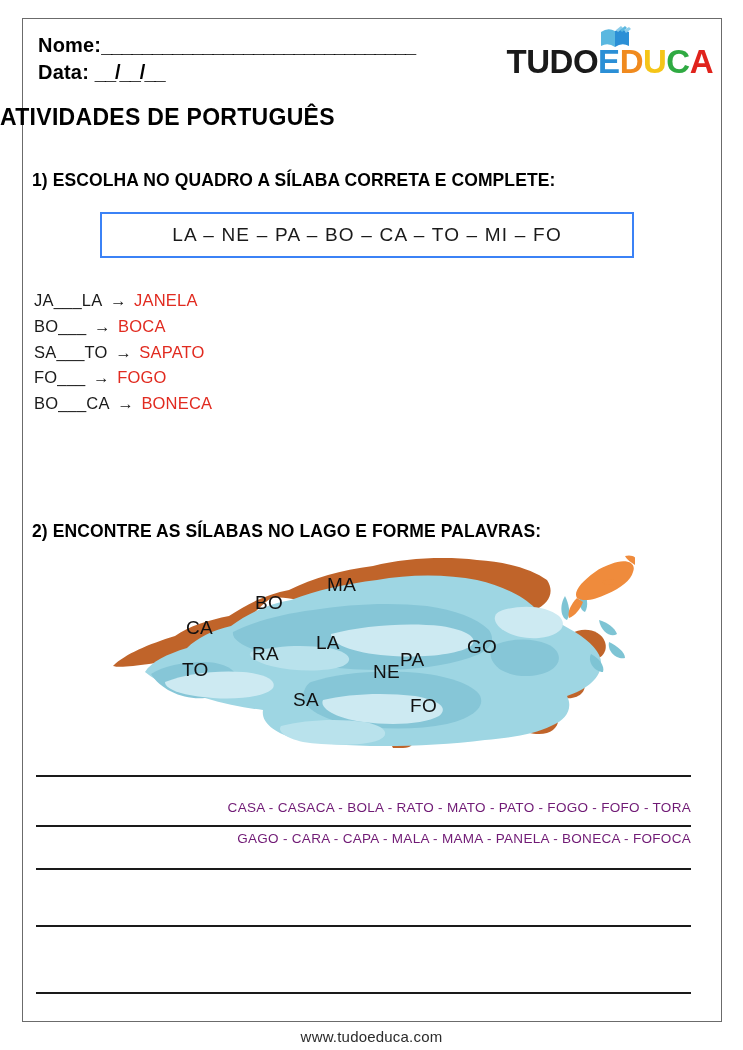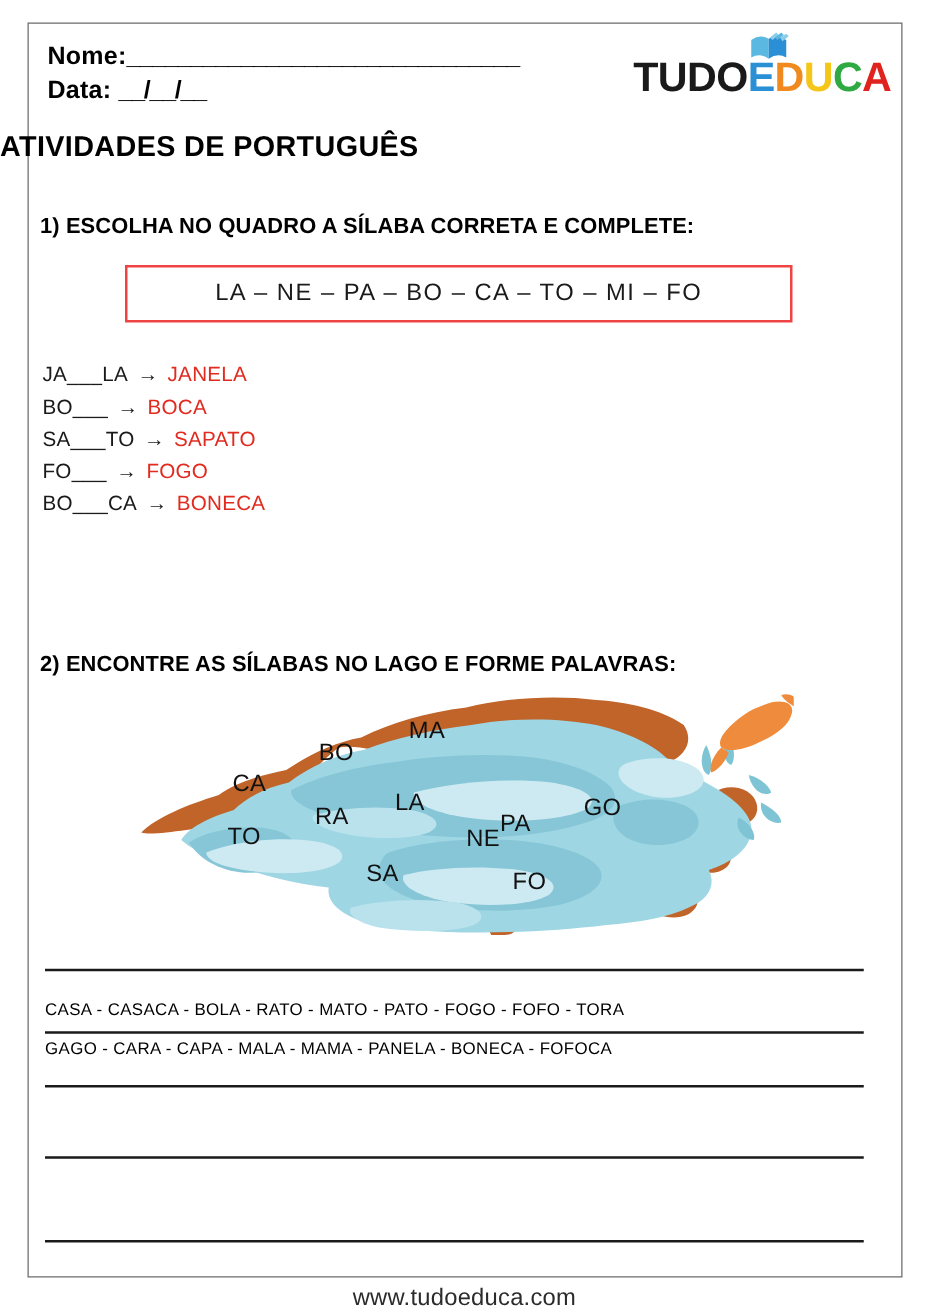--- a/index.html
+++ b/index.html
@@ -102,21 +102,21 @@
   #q1-heading { top: 170px; }
   #q2-heading { top: 521px; }
 
   
   .syll-box {
     position: absolute;
     left: 100px;
     top: 212px;
     width: 534px;
     height: 46px;
-    border: 2px solid #ef4444;
+    border: 2px solid #3b82f6;
     box-sizing: border-box;
     display: flex;
     align-items: center;
     justify-content: center;
     font-size: 19px;
     color: #1a1a1a;
     letter-spacing: 1.2px;
   }
 
   
@@ -157,35 +157,35 @@
     position: absolute;
     left: 36px;
     width: 655px;
     height: 0;
     border-top: 2.6px solid #1a1a1a;
   }
   .answer-text {
     position: absolute;
     left: 36px;
     width: 655px;
-    text-align: left;
+    text-align: right;
     font-size: 13.5px;
-    color: #000000;
+    color: #701a75;
     letter-spacing: 0.3px;
     white-space: nowrap;
   }
 
   
   .footer {
     position: absolute;
     left: 0;
     right: 0;
     top: 1028px;
     text-align: center;
-    font-size: 19px;
+    font-size: 15px;
     color: #2b2b2b;
     letter-spacing: 0.2px;
   }
 </style>
 </head>
 <body>
 
 <div class="page-frame"></div>
 
 <div class="header">

